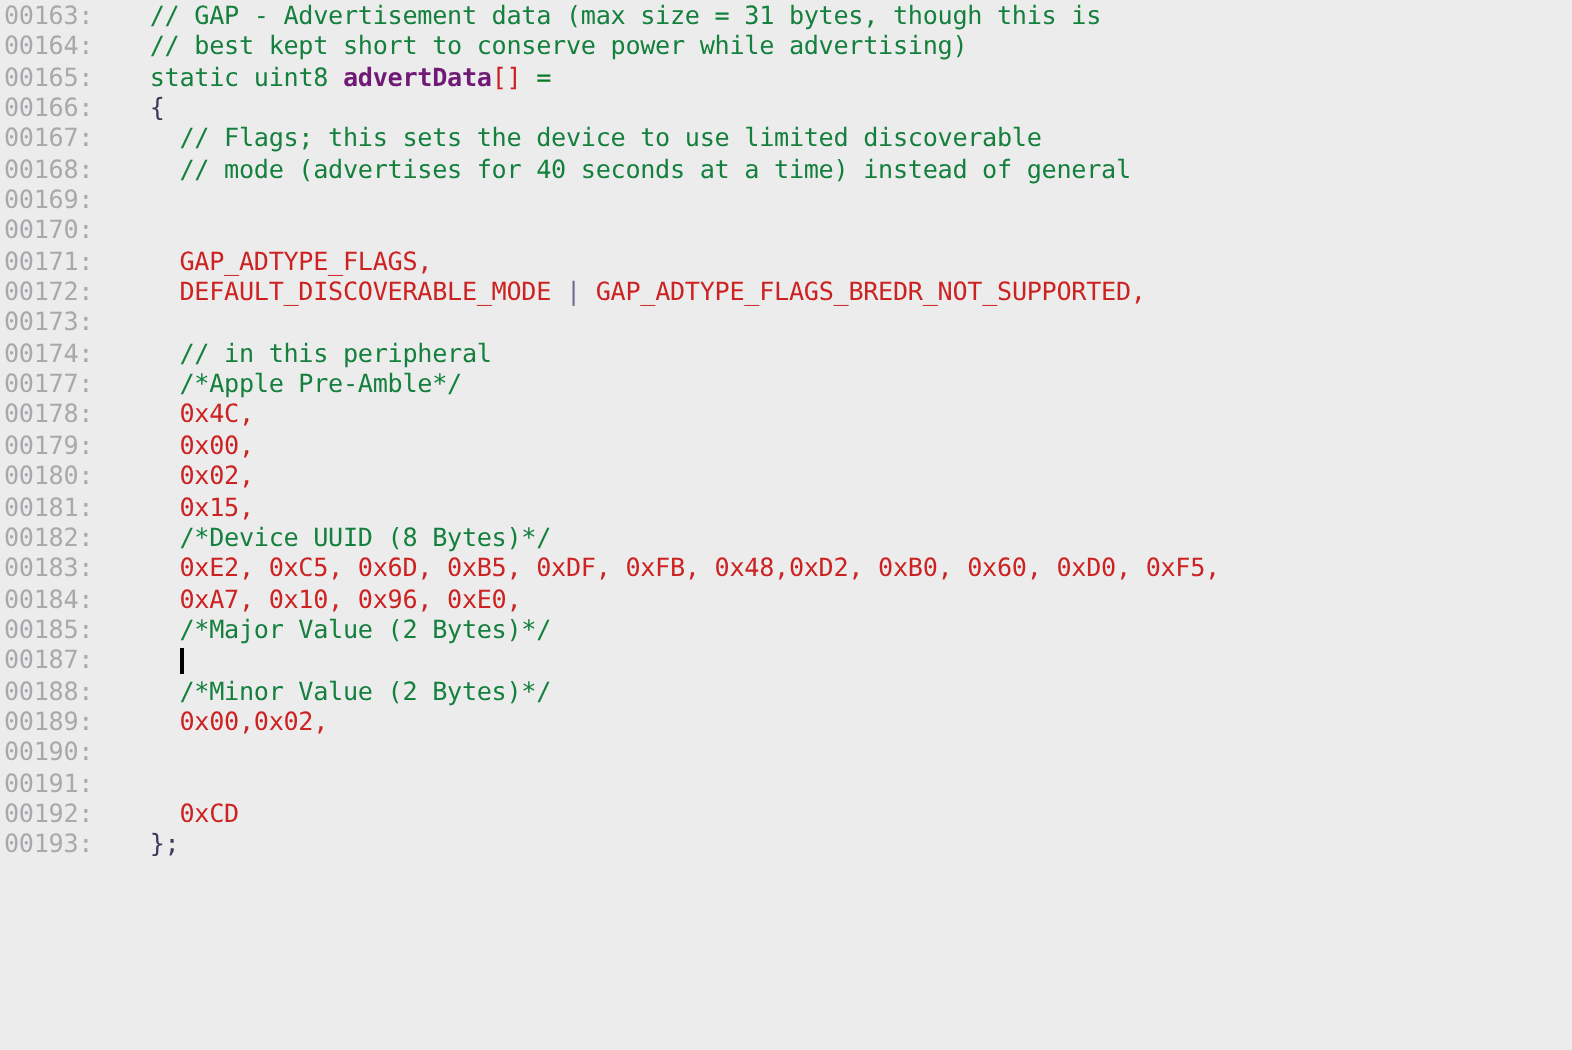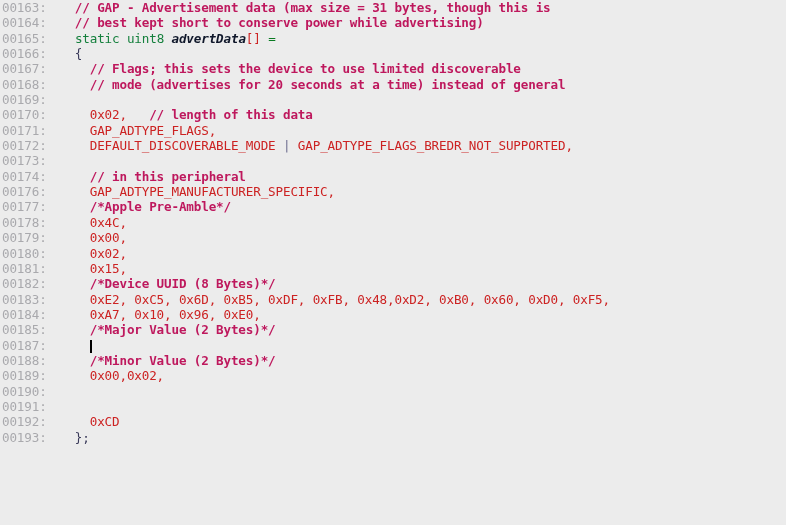--- a/index.html
+++ b/index.html
@@ -50,23 +50,23 @@
     user-select: none;
   }
 
   .lc {
     position: relative;
     white-space: pre;
     letter-spacing: -0.15px;
   }
 
   
-  .t-cmt  { color: #be185d; font-weight: bold; }
+  .t-cmt  { color: #15803d; }
   .t-kw   { color: #15803d; }
-  .t-id   { color: #0f172a; font-weight: bold; font-style: italic; }
+  .t-id   { color: #701a75; font-weight: bold; }
   .t-num  { color: #cc2222; }
   .t-mac  { color: #cc2222; }
   .t-pun  { color: #3a3a5a; }
   .t-op   { color: #0a7a22; }
   .t-pipe { color: #6d6d8f; }
   .t-plain{ color: #13135e; }
 
   
   .caret {
     display: inline-block;
@@ -81,28 +81,27 @@
 </head>
 <body>
 
 <div id="editor">
   <div class="code-area">
       <div class="line"><span class="lineno">00163:</span><span class="lc"><span class="t-cmt">  // GAP - Advertisement data (max size = 31 bytes, though this is</span></span></div>
       <div class="line"><span class="lineno">00164:</span><span class="lc"><span class="t-cmt">  // best kept short to conserve power while advertising)</span></span></div>
       <div class="line"><span class="lineno">00165:</span><span class="lc"><span class="t-plain">  </span><span class="t-kw">static uint8</span><span class="t-plain"> </span><span class="t-id">advertData</span><span class="t-num">[]</span><span class="t-plain"> </span><span class="t-op">=</span></span></div>
       <div class="line"><span class="lineno">00166:</span><span class="lc"><span class="t-pun">  {</span></span></div>
       <div class="line"><span class="lineno">00167:</span><span class="lc"><span class="t-cmt">    // Flags; this sets the device to use limited discoverable</span></span></div>
-      <div class="line"><span class="lineno">00168:</span><span class="lc"><span class="t-cmt">    // mode (advertises for 20 seconds at a time) instead of general</span></span></div>
+      <div class="line"><span class="lineno">00168:</span><span class="lc"><span class="t-cmt">    // mode (advertises for 40 seconds at a time) instead of general</span></span></div>
       <div class="line"><span class="lineno">00169:</span></div>
-      <div class="line"><span class="lineno">00170:</span><span class="lc"><span class="t-num">    0x02,</span><span class="t-cmt">   // length of this data</span></span></div>
+      <div class="line"><span class="lineno">00170:</span></div>
       <div class="line"><span class="lineno">00171:</span><span class="lc"><span class="t-mac">    GAP_ADTYPE_FLAGS,</span></span></div>
       <div class="line"><span class="lineno">00172:</span><span class="lc"><span class="t-mac">    DEFAULT_DISCOVERABLE_MODE</span><span class="t-plain"> </span><span class="t-pipe">|</span><span class="t-plain"> </span><span class="t-mac">GAP_ADTYPE_FLAGS_BREDR_NOT_SUPPORTED,</span></span></div>
       <div class="line"><span class="lineno">00173:</span><span class="lc"></span></div>
       <div class="line"><span class="lineno">00174:</span><span class="lc"><span class="t-cmt">    // in this peripheral</span></span></div>
-      <div class="line"><span class="lineno">00176:</span><span class="lc"><span class="t-mac">    GAP_ADTYPE_MANUFACTURER_SPECIFIC,</span></span></div>
       <div class="line"><span class="lineno">00177:</span><span class="lc"><span class="t-cmt">    /*Apple Pre-Amble*/</span></span></div>
       <div class="line"><span class="lineno">00178:</span><span class="lc"><span class="t-num">    0x4C,</span></span></div>
       <div class="line"><span class="lineno">00179:</span><span class="lc"><span class="t-num">    0x00,</span></span></div>
       <div class="line"><span class="lineno">00180:</span><span class="lc"><span class="t-num">    0x02,</span></span></div>
       <div class="line"><span class="lineno">00181:</span><span class="lc"><span class="t-num">    0x15,</span></span></div>
       <div class="line"><span class="lineno">00182:</span><span class="lc"><span class="t-cmt">    /*Device UUID (8 Bytes)*/</span></span></div>
       <div class="line"><span class="lineno">00183:</span><span class="lc"><span class="t-num">    0xE2, 0xC5, 0x6D, 0xB5, 0xDF, 0xFB, 0x48,0xD2, 0xB0, 0x60, 0xD0, 0xF5,</span></span></div>
       <div class="line"><span class="lineno">00184:</span><span class="lc"><span class="t-num">    0xA7, 0x10, 0x96, 0xE0,</span></span></div>
       <div class="line"><span class="lineno">00185:</span><span class="lc"><span class="t-cmt">    /*Major Value (2 Bytes)*/</span></span></div>
       <div class="line"><span class="lineno">00187:</span><span class="lc"><span class="t-plain">    </span><span class="caret"></span></span></div>

